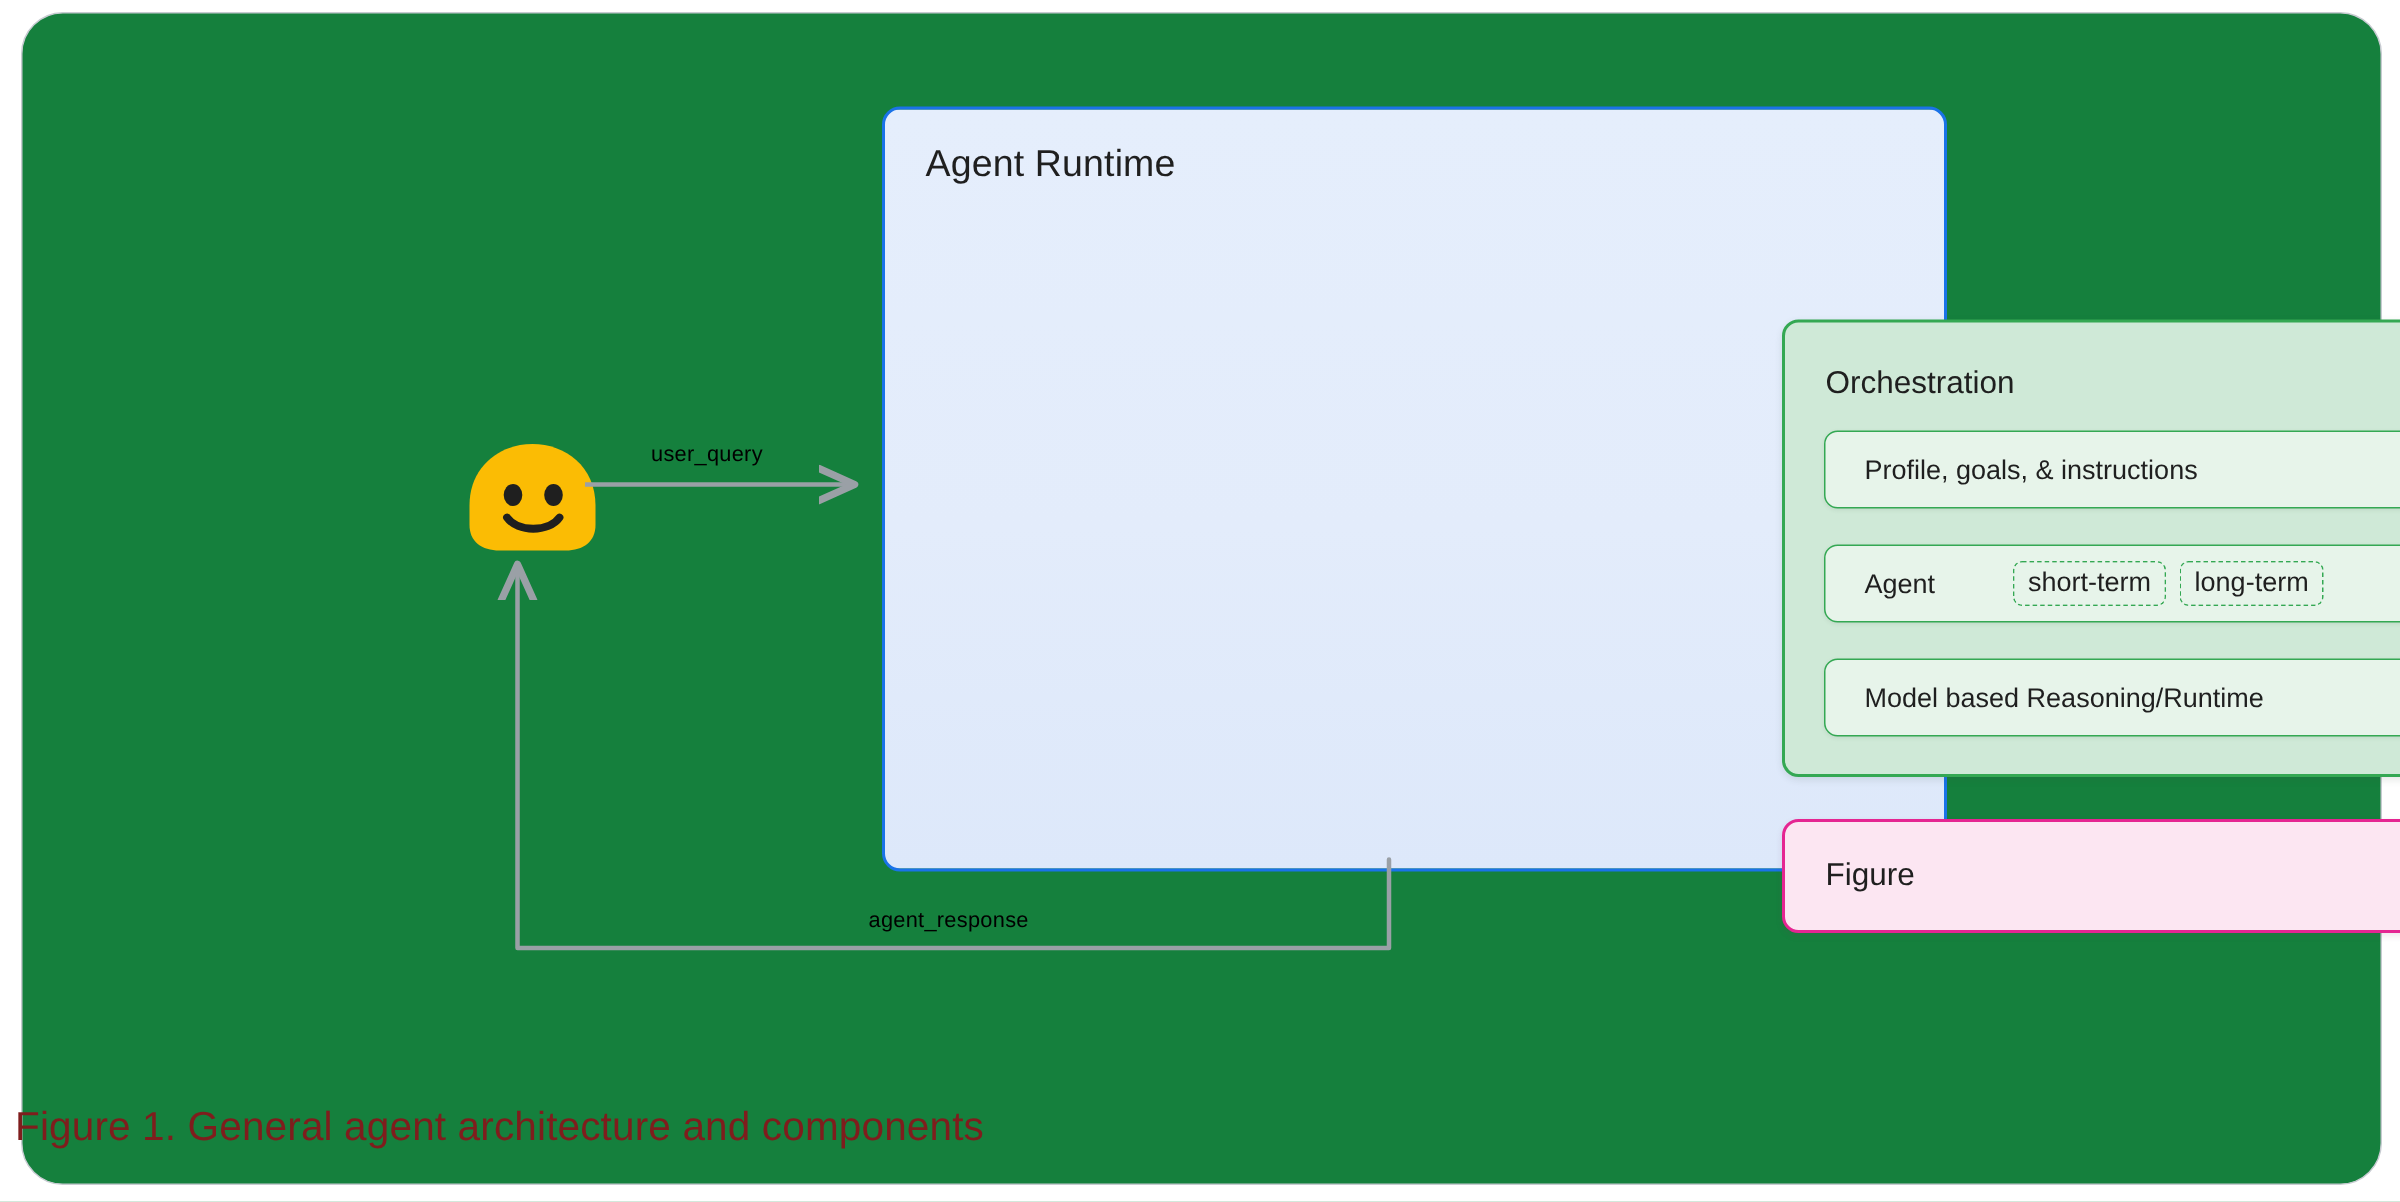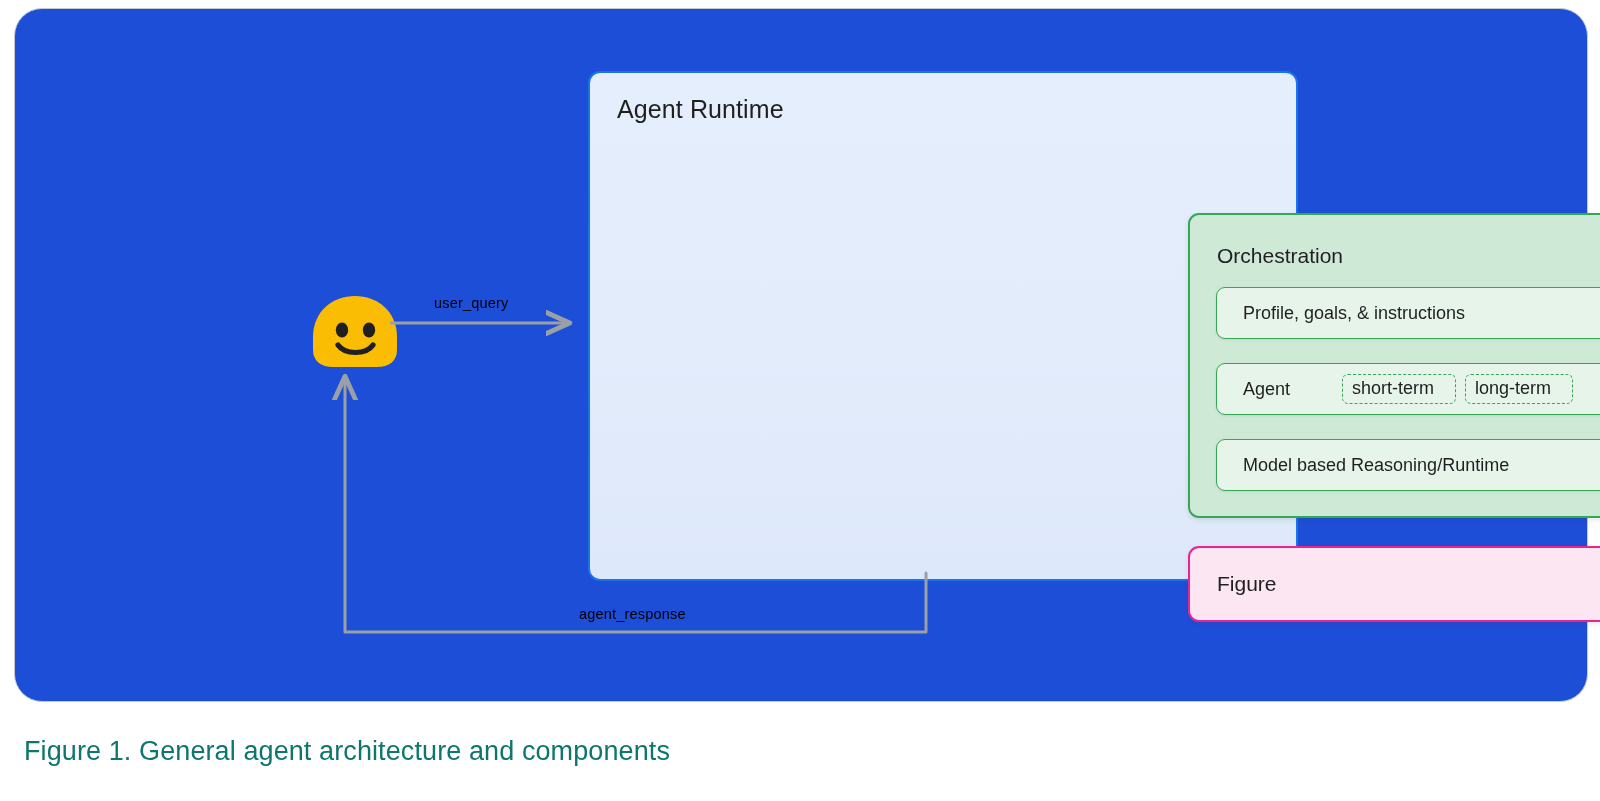--- a/index.html
+++ b/index.html
@@ -14,24 +14,24 @@
     width: 1600px;
     height: 801px;
     background: #ffffff;
     overflow: hidden;
   }
 
   
   .figure-card {
     position: absolute;
     left: 14px; top: 8px;
-    width: 1574px; height: 694px;
+    width: 1574px; height: 782px;
     border: 1.6px solid #c7cbd1;
     border-radius: 28px;
-    background: #1d4ed8;
+    background: #15803d;
     text-decoration: underline;
   }
 
   
   .agent-runtime {
     position: absolute;
     left: 573px; top: 62px;
     width: 710px; height: 510px;
     border: 2.4px solid #1a73e8;
     border-radius: 12px;
@@ -85,21 +85,21 @@
   #row-reasoning { top: 224px; }
 
   .memory-tags {
     display: flex;
     gap: 9px;
     margin-left: 52px;
   }
   .memory-tag {
     border: 1.8px dashed #34a853;
     border-radius: 6px;
-    padding: 3px 21px 4px 9px;
+    padding: 3px 9px 4px 9px;
     font-size: 18px;
     color: #1f1f1f;
     line-height: 1.15;
     background: transparent;
     white-space: nowrap;
   }
 
   
   .model-box {
     position: absolute;
@@ -135,23 +135,23 @@
     color: #000000;
     white-space: nowrap;
     letter-spacing: .2px;
   }
   #label-user-query     { left: 434px; top: 295px; }
   #label-agent-response { left: 579px; top: 606px; text-align: right; }
 
   
   .caption {
     position: absolute;
-    left: 24px; top: 736px;
+    left: 10px; top: 736px;
     font-size: 27px;
-    color: #0f766e;
+    color: #7f1d1d;
     letter-spacing: .1px;
     text-align: right;
   }
 </style>
 </head>
 <body>
 
 <div id="canvas">
 
   <div class="figure-card">

